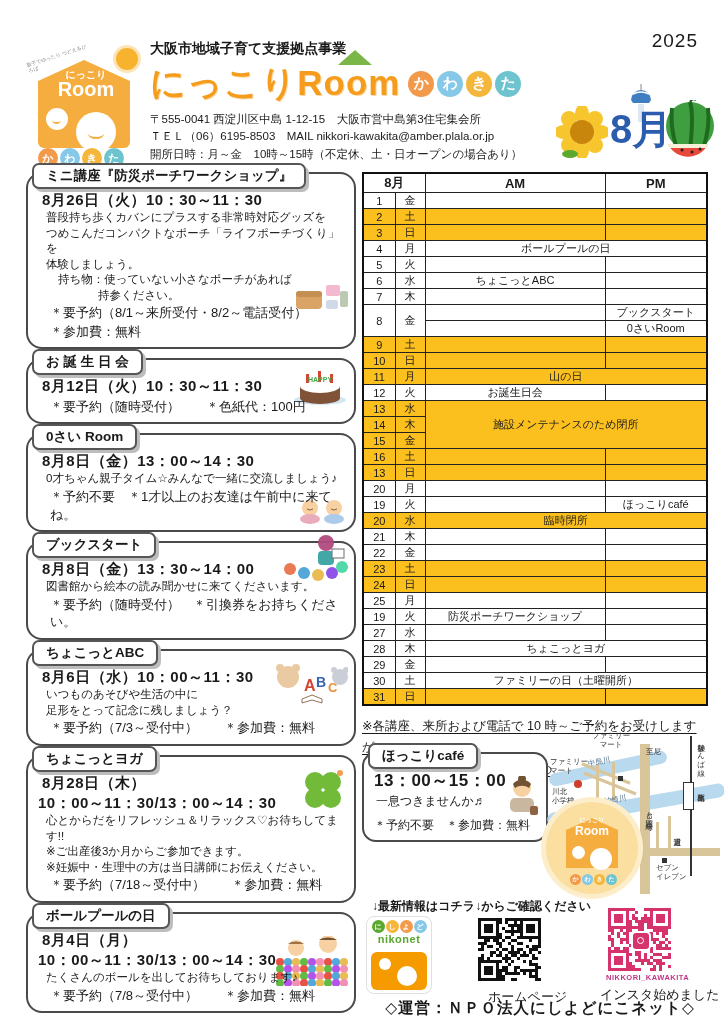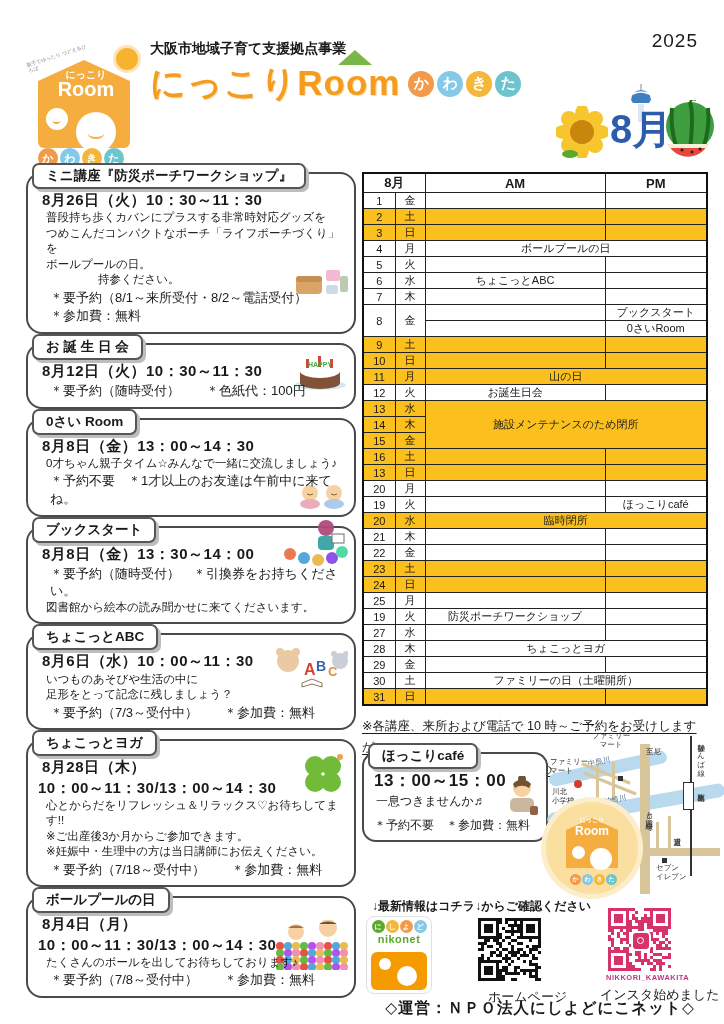--- a/index.html
+++ b/index.html
@@ -170,20 +170,25 @@
       <span class="bt-main">
         <span>にっこりRoom</span>
         <span class="bt-roof"></span>
       </span>
       <span class="bt-sub" id="title-sub-circles">
           <span class="bt-circle" style="background: rgb(242, 153, 74);">か</span>
           <span class="bt-circle" style="background: rgb(133, 200, 232);">わ</span>
           <span class="bt-circle" style="background: rgb(245, 182, 60);">き</span>
           <span class="bt-circle" style="background: rgb(110, 196, 206);">た</span>
         </span>
+    </div>
+    <div class="contact">
+      <div>〒555-0041 西淀川区中島 1-12-15　大阪市営中島第3住宅集会所</div>
+      <div>ＴＥＬ（06）6195-8503　MAIL nikkori-kawakita@amber.plala.or.jp</div>
+      <div>開所日時：月～金　10時～15時（不定休、土・日オープンの場合あり）</div>
     </div>
   </div>
 
   <div class="month-art">
     <svg style="left:0;top:22px" width="52" height="52" viewBox="0 0 52 52">
       <g fill="#f7c52d">
           <ellipse cx="26" cy="8" rx="7" ry="10"></ellipse>
           <ellipse cx="26" cy="44" rx="7" ry="10"></ellipse>
           <ellipse cx="8" cy="26" rx="10" ry="7"></ellipse>
           <ellipse cx="44" cy="26" rx="10" ry="7"></ellipse>
@@ -214,21 +219,22 @@
     </svg>
   </div>
 
   <div class="left-col" id="event-boxes">
       <section class="ebox">
         <div class="ebox-tab">ミニ講座『防災ポーチワークショップ』</div>
         <div class="ebox-body">
           <div class="eline date">8月26日（火）10：30～11：30</div>
           <div class="eline body">普段持ち歩くカバンにプラスする非常時対応グッズを</div>
           <div class="eline body">つめこんだコンパクトなポーチ「ライフポーチづくり」を</div>
-          <div class="eline body">ボールプールの日。</div>
+          <div class="eline body">体験しましょう。</div>
+          <div class="eline indent">持ち物：使っていない小さなポーチがあれば</div>
           <div class="eline indent2">持参ください。</div>
           <div class="eline note">＊要予約（8/1～来所受付・8/2～電話受付）</div>
           <div class="eline note">＊参加費：無料</div>
         </div>
         <div class="eicon icon-pouch"><svg width="56" height="40" viewBox="0 0 56 40">
             <rect x="2" y="12" width="26" height="18" rx="4" fill="#d9a05f"></rect>
             <rect x="2" y="12" width="26" height="6" rx="3" fill="#c08a4a"></rect>
             <rect x="32" y="6" width="14" height="11" rx="2" fill="#f3b6ce"></rect>
             <rect x="32" y="21" width="12" height="9" rx="2" fill="#cfd8e8"></rect>
             <rect x="46" y="12" width="8" height="16" rx="2" fill="#b9c8b0"></rect>
@@ -264,22 +270,22 @@
             <ellipse cx="12" cy="21" rx="10" ry="5" fill="#e8a8b8"></ellipse>
             <circle cx="36" cy="10" r="8" fill="#f7cf9e"></circle>
             <ellipse cx="36" cy="21" rx="10" ry="5" fill="#a8c8e8"></ellipse>
             <path d="M9 11 q3 2 6 0 M33 11 q3 2 6 0" stroke="#7a5a3a" fill="none"></path>
           </svg></div>
       </section>
       <section class="ebox">
         <div class="ebox-tab">ブックスタート</div>
         <div class="ebox-body">
           <div class="eline date">8月8日（金）13：30～14：00</div>
+          <div class="eline body">図書館から絵本の読み聞かせに来てくださいます。</div>
           <div class="eline note">＊要予約（随時受付）　＊引換券をお持ちください。</div>
-          <div class="eline body">図書館から絵本の読み聞かせに来てくださいます。</div>
         </div>
         <div class="eicon icon-storytime"><svg width="66" height="52" viewBox="0 0 66 52">
             <circle cx="44" cy="10" r="8" fill="#b04a7e"></circle>
             <rect x="36" y="18" width="16" height="14" rx="4" fill="#3aa3a3"></rect>
             <rect x="50" y="16" width="12" height="9" fill="#fff" stroke="#666"></rect>
             <g>
               <circle cx="8" cy="36" r="6" fill="#e8734a"></circle>
               <circle cx="22" cy="40" r="6" fill="#4aa3d8"></circle>
               <circle cx="36" cy="42" r="6" fill="#e8b84a"></circle>
               <circle cx="50" cy="40" r="6" fill="#8a4ae8"></circle>

